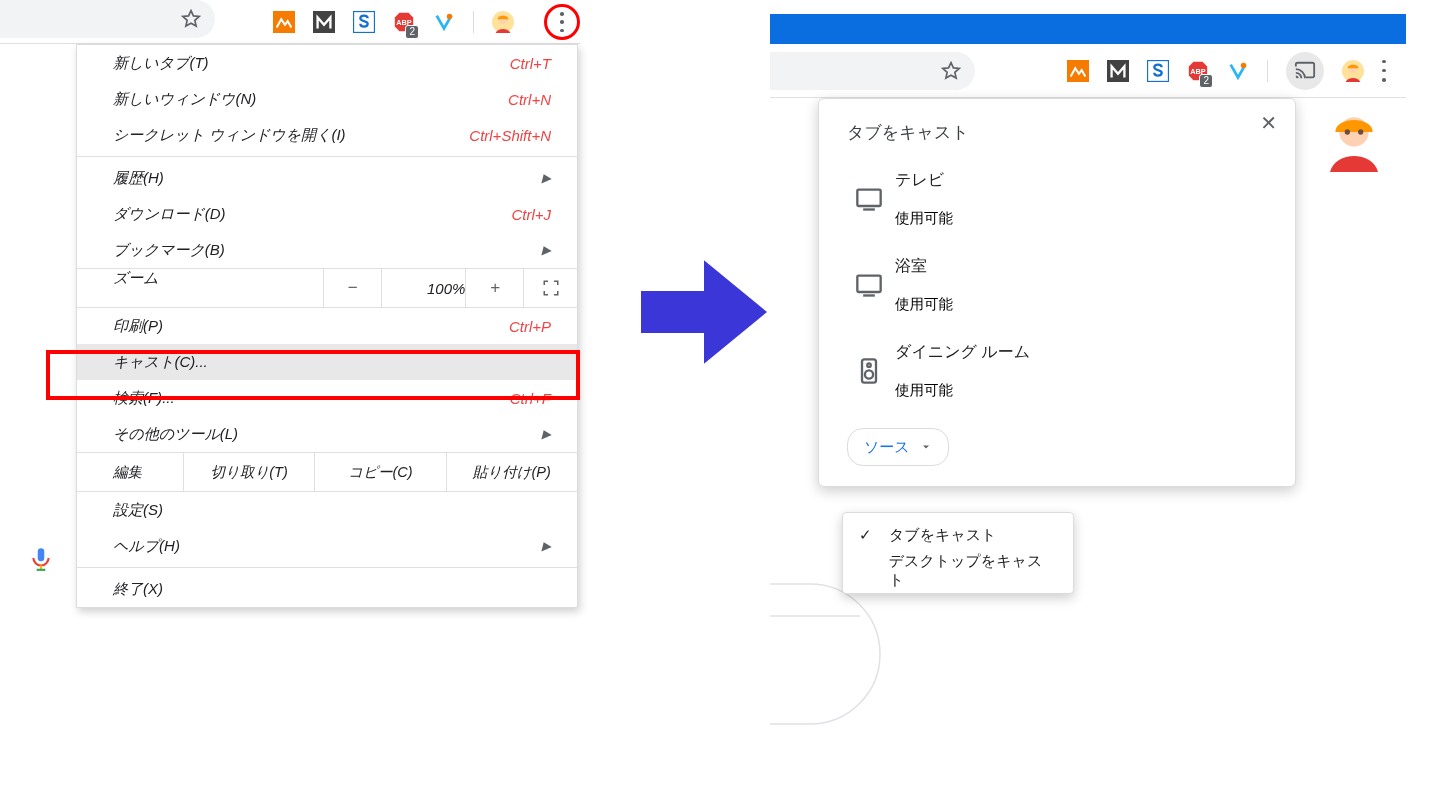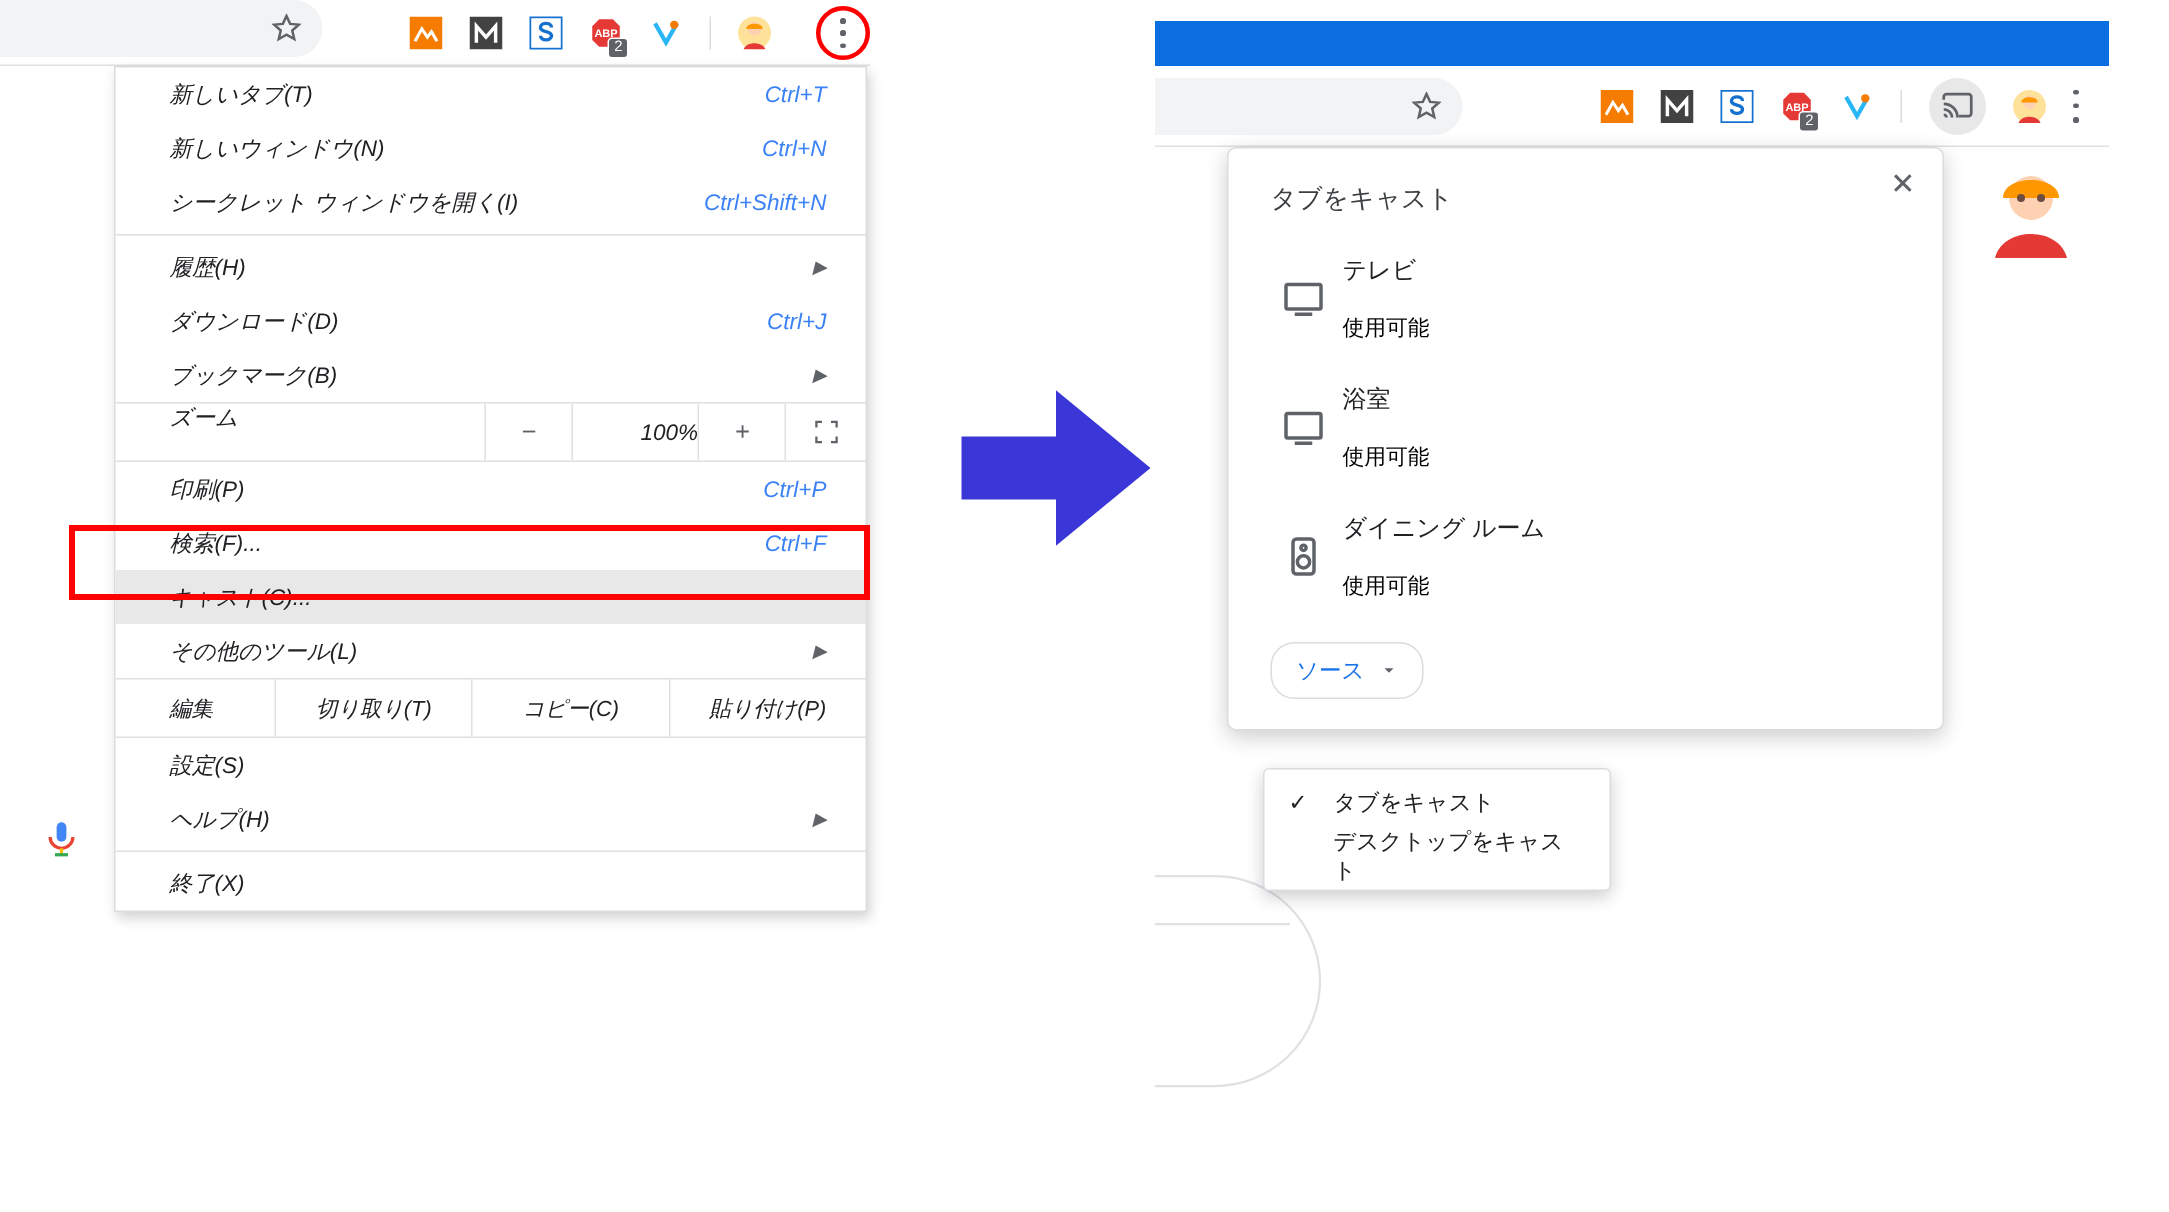--- a/index.html
+++ b/index.html
@@ -76,21 +76,21 @@
     font-style:italic;
   }
   .ctx-row {
     display:flex; align-items:center; justify-content:space-between;
     height:36px; padding:0 26px 0 36px;
     position:relative;
     white-space:nowrap;
   }
   .ctx-row.hover { background:#e8e8e8;}
   .ctx-sep { height:1px;background:#e0e0e0; margin:3px 0;}
-  .ctx-shortcut { color:#3b82f6; font-size:15px;}
+  .ctx-shortcut { color:#ef4444; font-size:15px;}
   .ctx-arrow { color:#5f6368; font-size:12px;}
   .zoom-row {
     display:flex;align-items:flex-start;height:40px;border-top:1px solid #e0e0e0;border-bottom:1px solid #e0e0e0;
   }
   .zoom-row .zl{flex:0 0 246px;padding-left:36px;}
   .zoom-row .zbtn{flex:0 0 58px;text-align:center;border-left:1px solid #e0e0e0;height:100%;display:flex;align-items:center;justify-content:center;font-size:17px;color:#5f6368;}
   .zoom-row .zval{flex:0 0 78px;text-align:center;border-left:1px solid #e0e0e0;height:100%;display:flex;align-items:center;justify-content:center;padding-left:45px;}
   .zoom-row .zfull{flex:1;text-align:center;border-left:1px solid #e0e0e0;height:100%;display:flex;align-items:center;justify-content:center;}
   .edit-row{display:flex;height:40px;border-top:1px solid #e0e0e0;border-bottom:1px solid #e0e0e0;}
   .edit-row .ecell{flex:1;border-left:1px solid #e0e0e0;display:flex;align-items:center;justify-content:center;font-size:14.5px;}
@@ -284,26 +284,26 @@
       <div class="zfull">
         <svg width="18" height="18" viewBox="0 0 24 24" fill="none" stroke="#5f6368" stroke-width="2">
             <path d="M3 8V3h5M21 8V3h-5M3 16v5h5M21 16v5h-5"></path>
           </svg>
       </div>
     </div>
     <div class="ctx-row">
       <span>印刷(P)</span>
       <span class="ctx-shortcut">Ctrl+P</span>
     </div>
+    <div class="ctx-row hover">
+      <span>キャスト(C)...</span>
+    </div>
     <div class="ctx-row">
       <span>検索(F)...</span>
       <span class="ctx-shortcut">Ctrl+F</span>
-    </div>
-    <div class="ctx-row hover">
-      <span>キャスト(C)...</span>
     </div>
     <div class="ctx-row">
       <span>その他のツール(L)</span>
       <span class="ctx-arrow">▶</span>
     </div>
     <div class="edit-row">
       <div class="ecell">編集</div>
       <div class="ecell">切り取り(T)</div>
       <div class="ecell">コピー(C)</div>
       <div class="ecell">貼り付け(P)</div>

